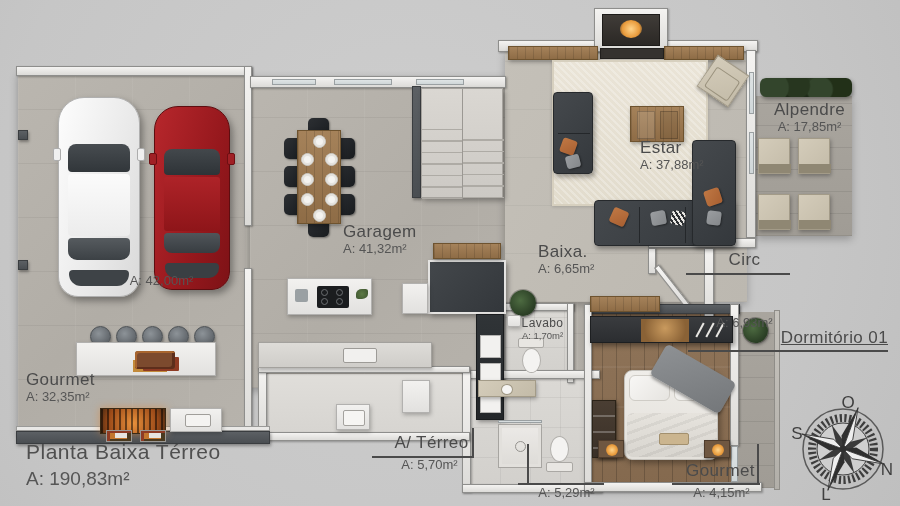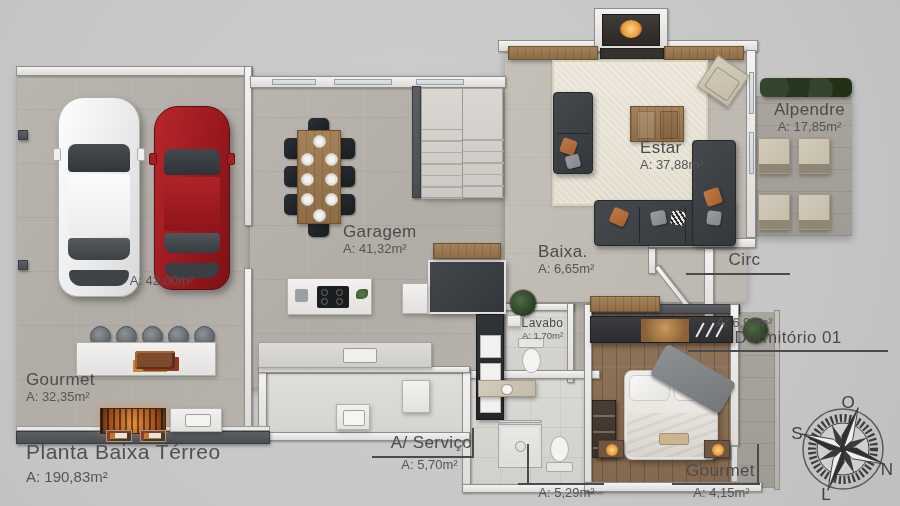--- a/index.html
+++ b/index.html
@@ -50,27 +50,27 @@
   .chair-dark{background:linear-gradient(135deg,#2c2f33,#191c1f);border-radius:5px;box-shadow:1px 1px 2px rgba(0,0,0,.4);}
   .plate{background:#f4f3f0;border:1px solid #c9c7c2;border-radius:50%;box-shadow:inset 0 0 0 2px #e4e2dd;}
   .stool{background:radial-gradient(circle at 40% 35%, #8d9398,#61666b 70%);border:1px solid #4b5054;border-radius:50%;box-shadow:1px 2px 3px rgba(0,0,0,.35);}
   .lamp-glow{background:radial-gradient(circle,#ffd48a,#e89a3b 60%,rgba(232,154,59,0));border-radius:50%;}
 
   
   .rlabel{line-height:1.15;}
   .label-name{font-size:17px;letter-spacing:.4px;color:#4b4b4b;}
   .label-area{font-size:13px;color:#555;}
   .center{text-align:center;padding-left:11px;}
-  .right{text-align:center;}
+  .right{text-align:right;text-decoration:underline;}
   .small .label-name{font-size:12px;}
   .small .label-area{font-size:9.5px;}
   .leader{background:#4a4a4a;height:1.6px;}
   .tick{background:#4a4a4a;width:1.6px;}
   .title-name{font-size:21px;letter-spacing:.5px;color:#4f4f4f;}
-  .title-area{font-size:15px;color:#565656;}
+  .title-area{font-size:19px;color:#565656;}
 
   .step-lines{background:repeating-linear-gradient(180deg, transparent 0 10px, #aeaba5 10px 11.5px);}
   .shelf-lines{background:repeating-linear-gradient(180deg, transparent 0 14px, rgba(255,255,255,.25) 14px 16px),linear-gradient(#4a3e33,#3a3027);}
 </style>
 </head>
 <body>
 
 <div class="canvas">
 
   <div class="abs floor-concrete" style="left:18px;top:72px;width:232px;height:362px;"></div>
@@ -323,21 +323,21 @@
   </div>
   <div class="abs rlabel center small" style="left:506px;top:317px;width:62px;">
     <div class="label-name">Lavabo</div>
     <div class="label-area">A: 1,70m²</div>
   </div>
   <div class="abs rlabel right" style="left:688px;top:328px;width:200px;">
     <div class="label-name">Dormitório 01</div>
   </div>
   <div class="abs leader" style="left:688px;top:350px;width:200px;"></div>
   <div class="abs rlabel center" style="left:374px;top:433px;width:104px;">
-    <div class="label-name">A/ Serviço</div>
+    <div class="label-name">A/ Térreo</div>
   </div>
   <div class="abs leader" style="left:372px;top:456px;width:102px;"></div>
   <div class="abs tick" style="left:472px;top:428px;height:28px;"></div>
   <div class="abs rlabel center" style="left:376px;top:458px;width:96px;">
     <div class="label-area">A: 5,70m²</div>
   </div>
   <div class="abs tick" style="left:527px;top:444px;height:39px;"></div>
   <div class="abs leader" style="left:518px;top:483px;width:86px;"></div>
   <div class="abs rlabel center" style="left:518px;top:486px;width:86px;">
     <div class="label-area">A: 5,29m²</div>

